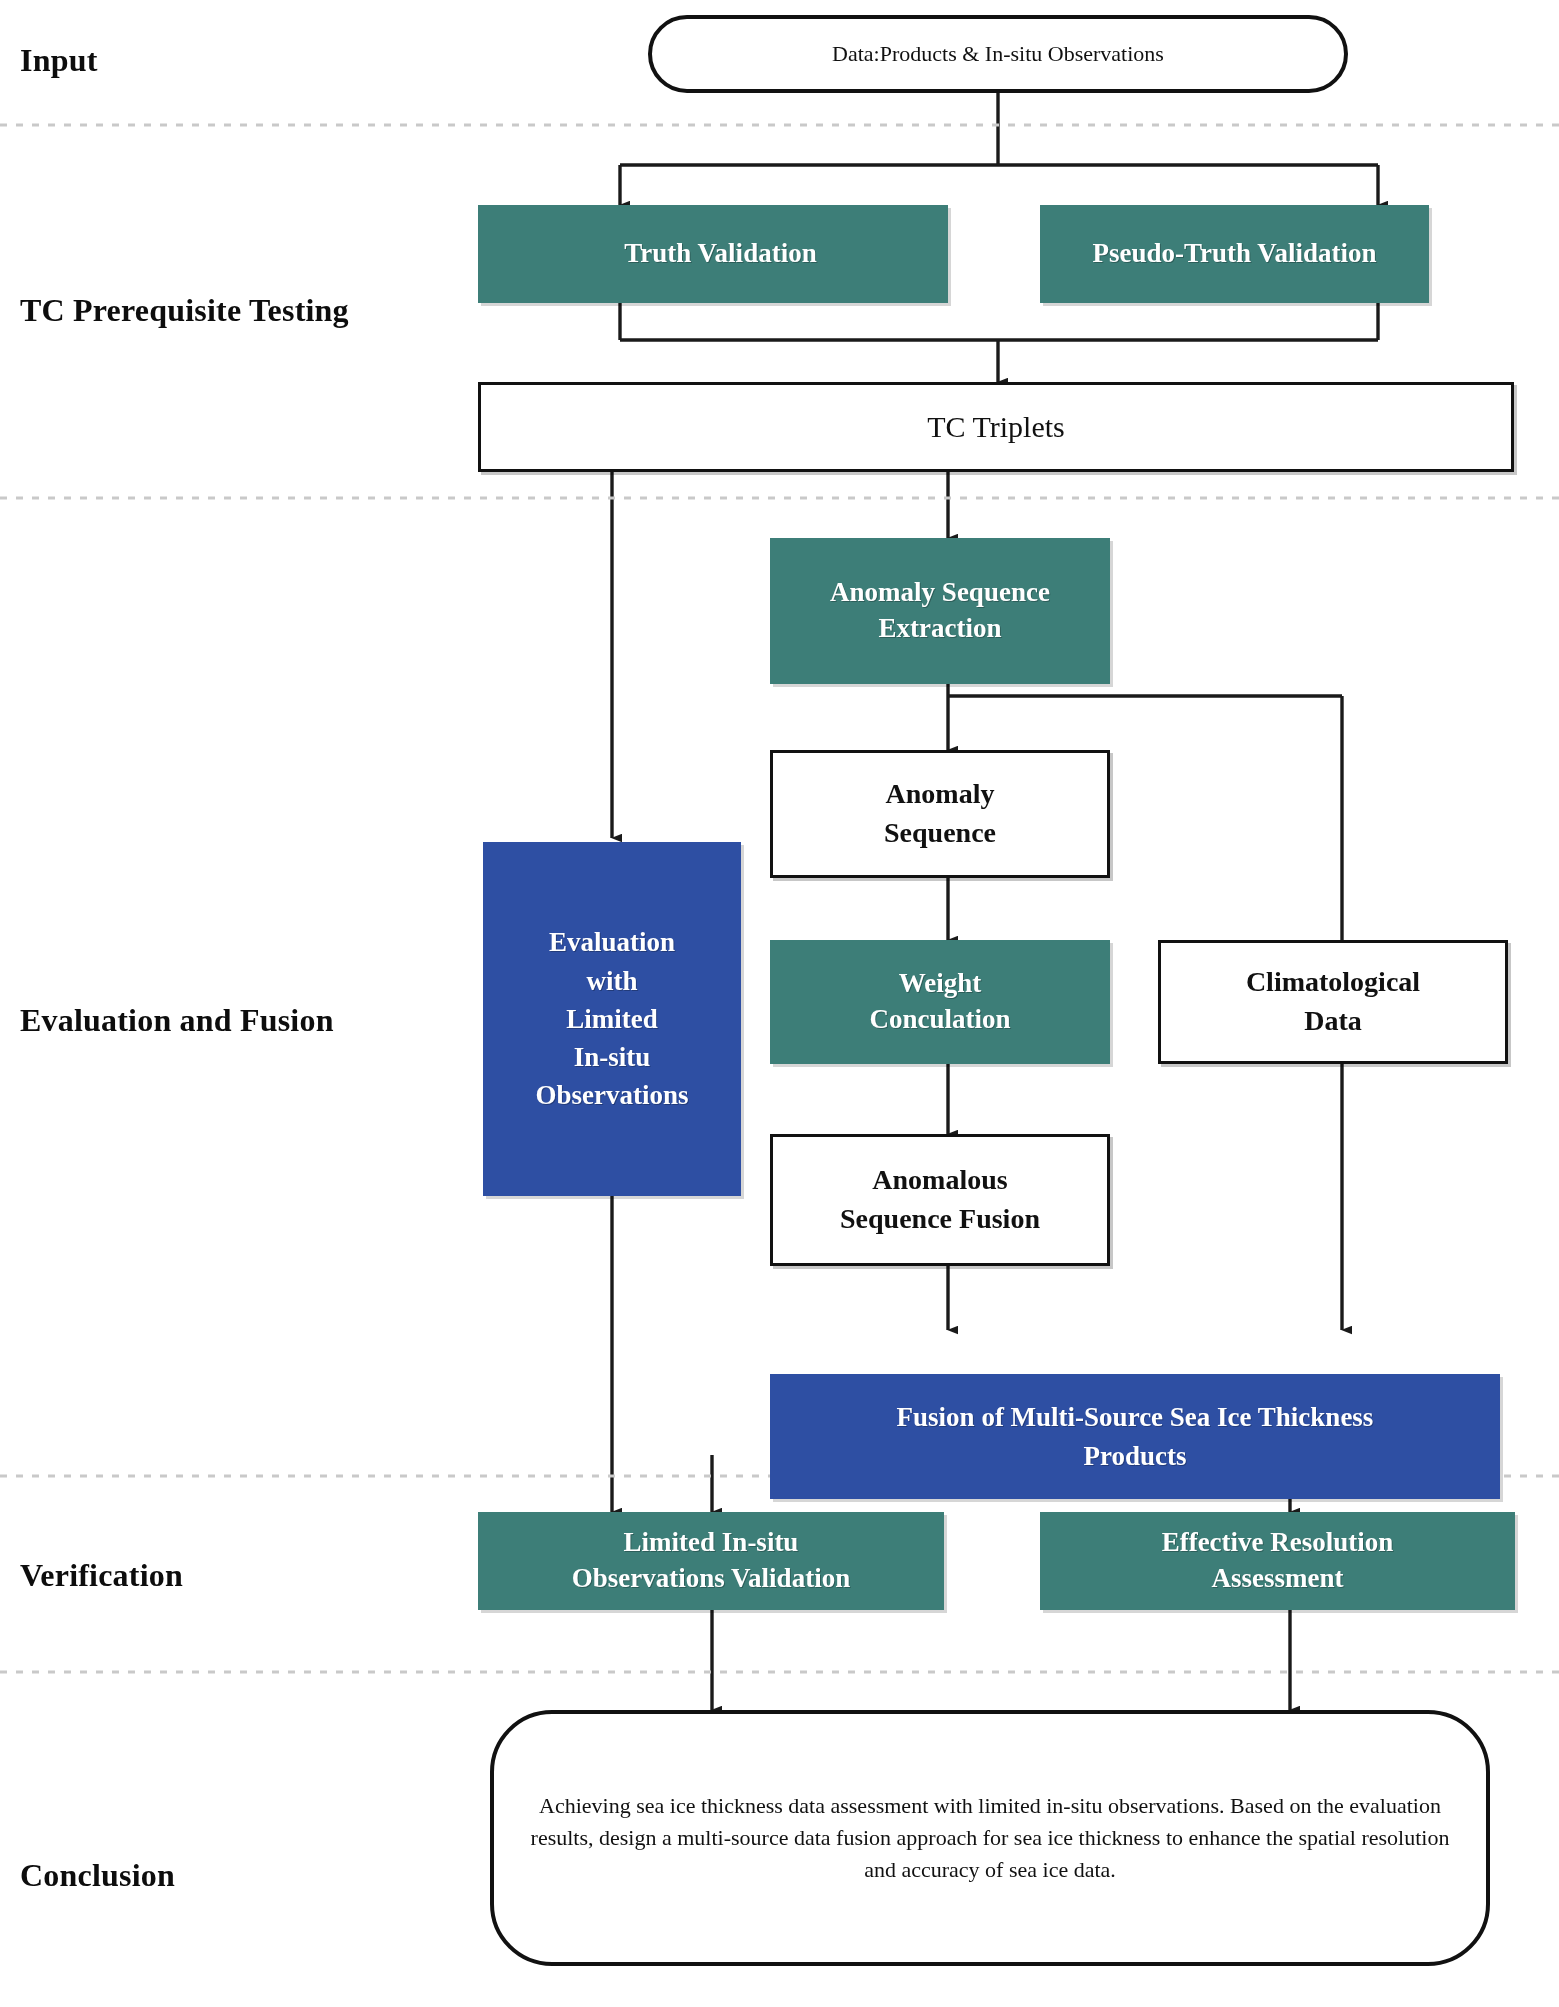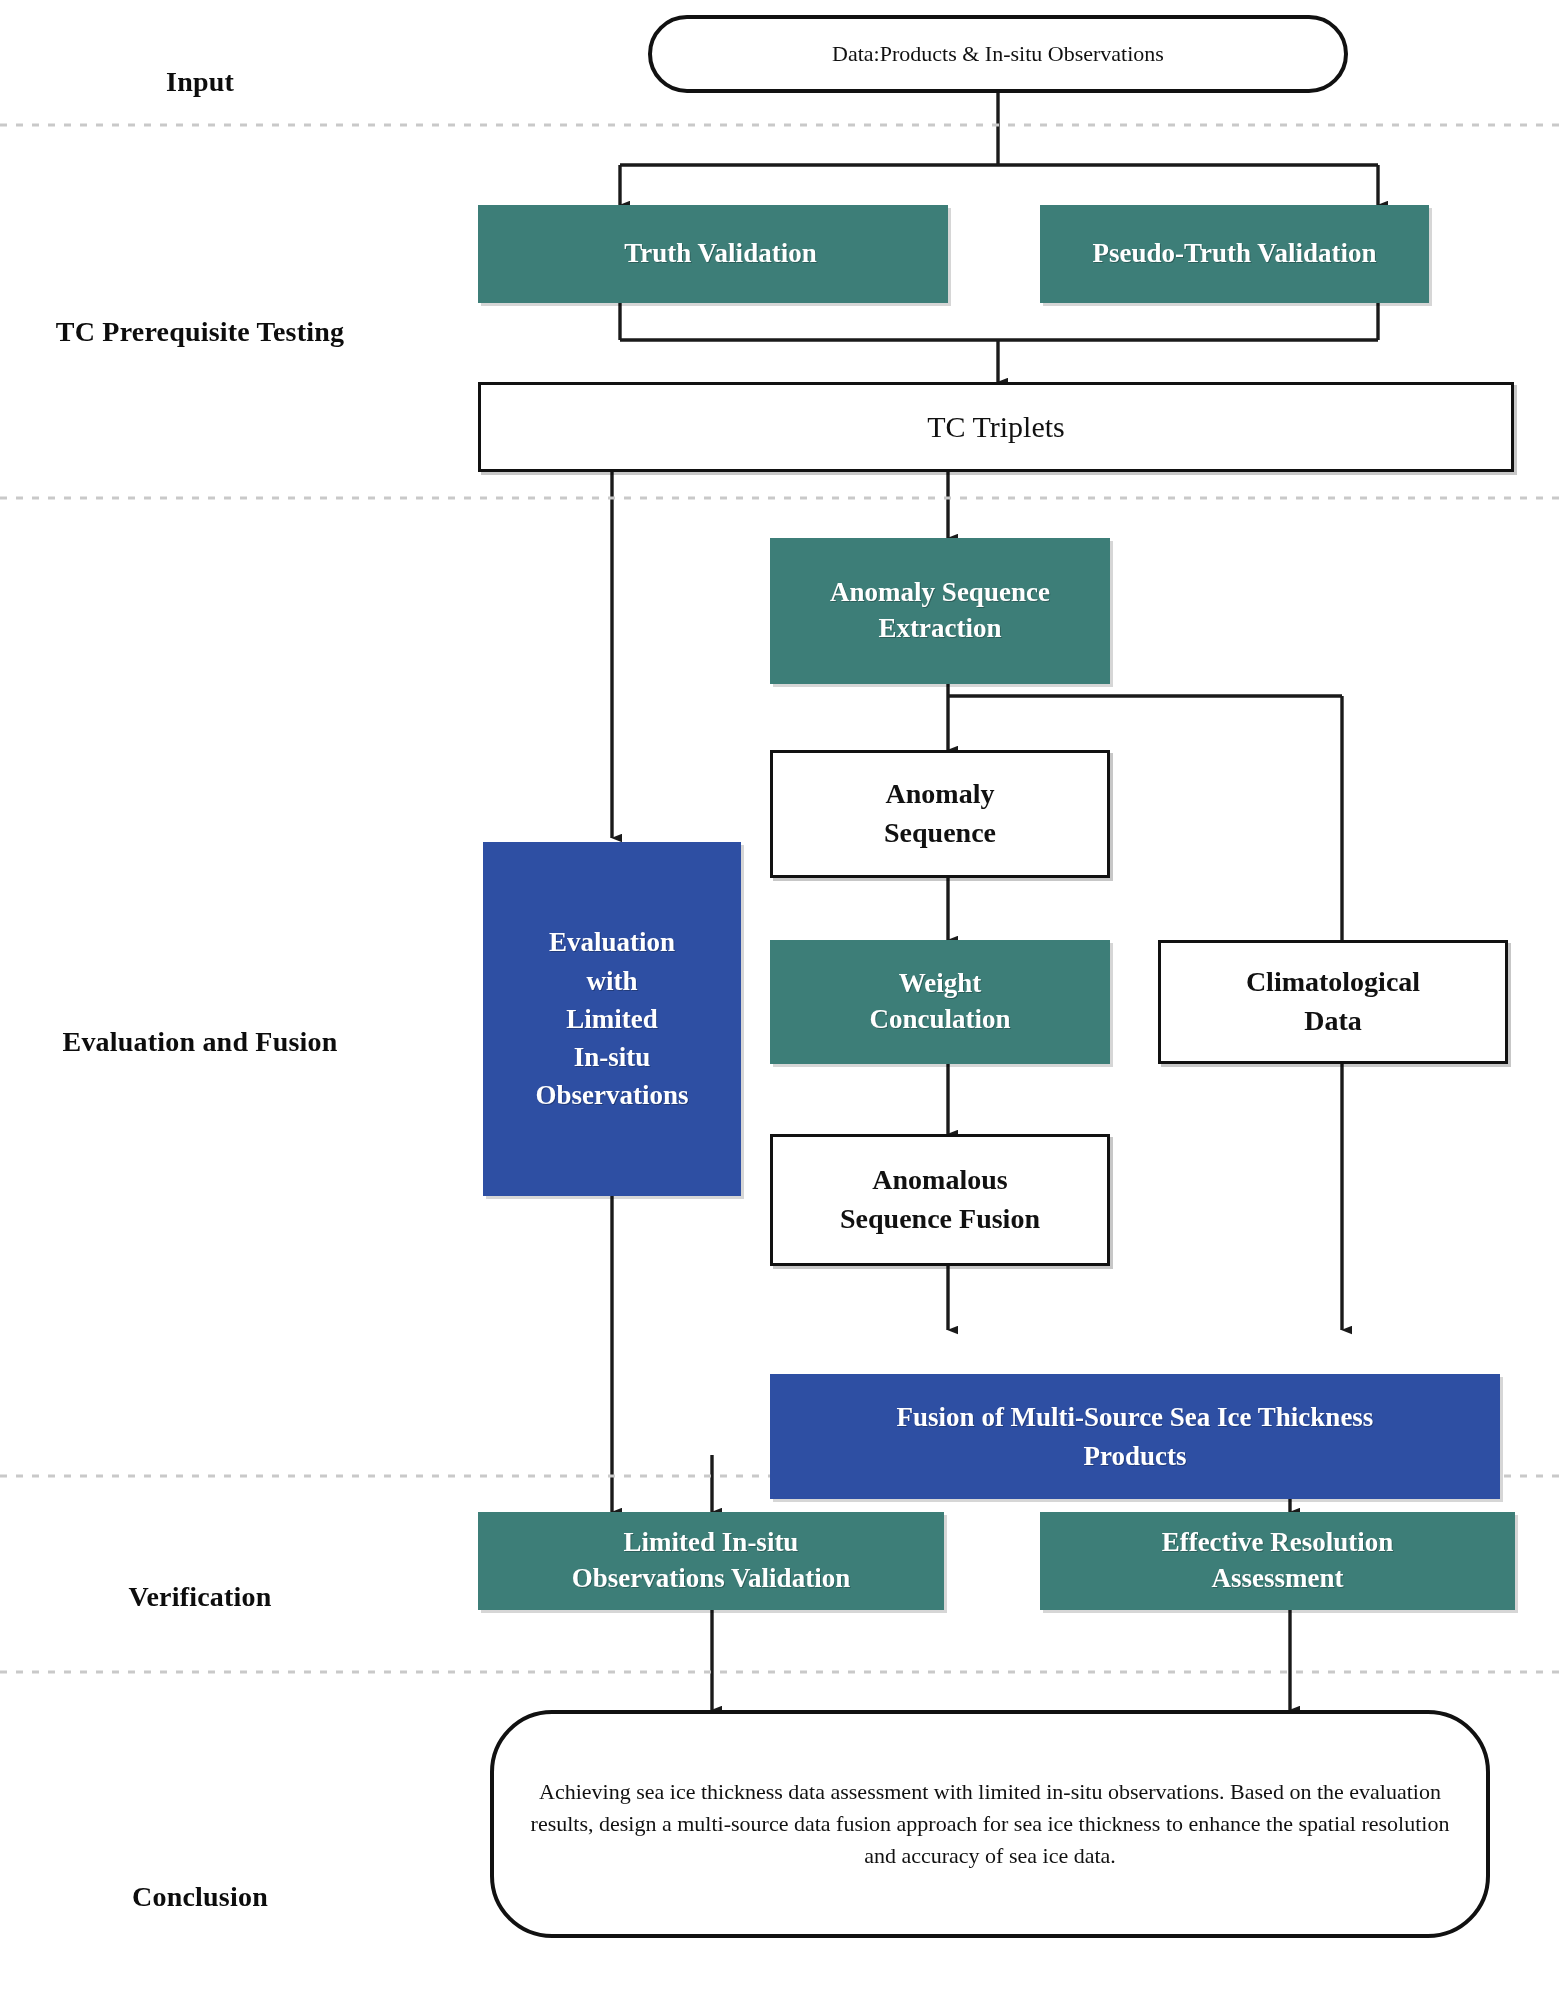--- a/index.html
+++ b/index.html
@@ -21,28 +21,26 @@
     position: absolute;
     left: 0;
     top: 0;
     width: 1559px;
     height: 2007px;
     pointer-events: none;
   }
   
   .stage-label {
     position: absolute;
-    text-align: center;
-    font-weight: bold;
-    font-size: 28px;
+    font-weight: bold;
+    font-size: 32px;
     line-height: 1.30;
     color: #0d0d0d;
     font-family: "Liberation Serif", "DejaVu Serif", serif;
     letter-spacing: 0.2px;
-    margin-top: 24px;
   }
   
   .node {
     position: absolute;
     box-sizing: border-box;
     display: flex;
     align-items: center;
     justify-content: center;
     text-align: center;
     font-family: "Liberation Serif", "DejaVu Serif", serif;
@@ -230,17 +228,17 @@
   <div class="node node-teal" style="left:478px; top:1512px; width:466px; height:98px;">
     <span class="txt">Limited In-situ
 Observations Validation</span>
   </div>
 
   <div class="node node-teal" style="left:1040px; top:1512px; width:475px; height:98px;">
     <span class="txt">Effective Resolution
 Assessment</span>
   </div>
 
-  <div class="node node-term term-bottom" style="left:490px; top:1710px; width:1000px; height:228px;">
+  <div class="node node-term term-bottom" style="left:490px; top:1710px; width:1000px; height:256px;">
     <span class="txt" style="white-space:normal; line-height:1.45;">Achieving sea ice thickness data assessment with limited in-situ observations. Based on the evaluation results, design a multi-source data fusion approach for sea ice thickness to enhance the spatial resolution and accuracy of sea ice data.</span>
   </div>
 
 </div>
 
 </body></html>

